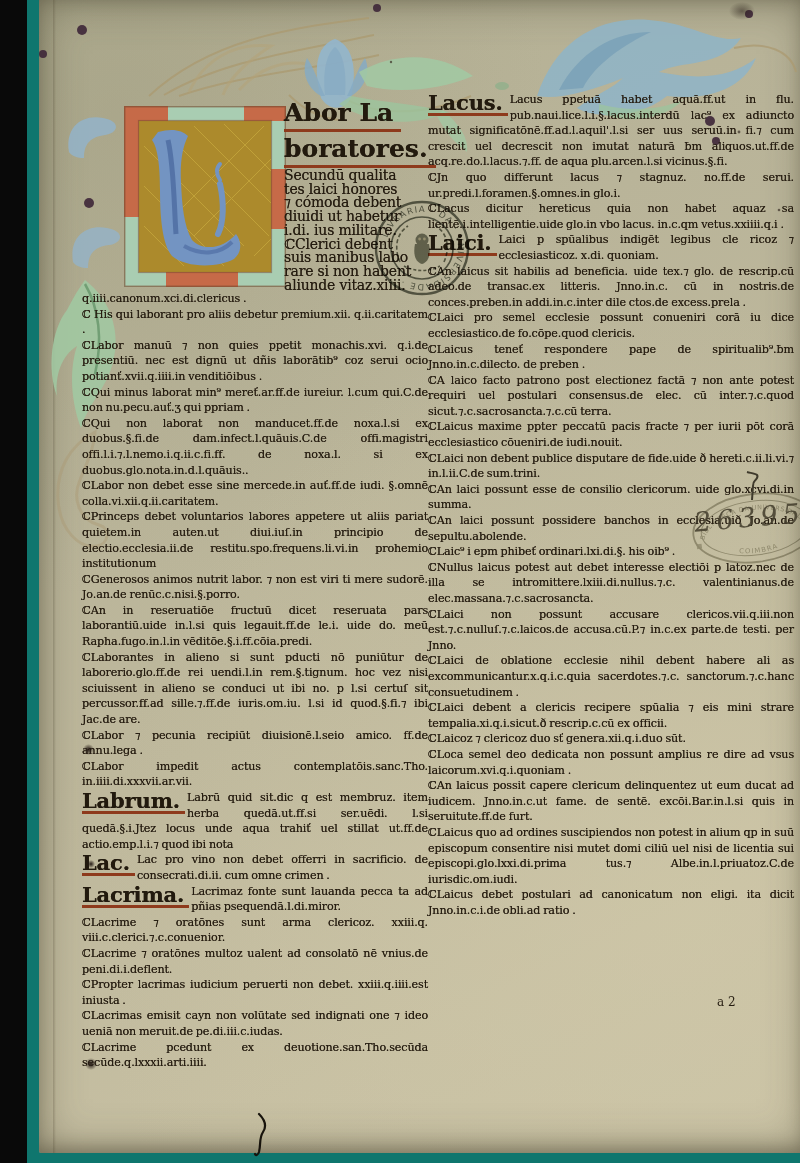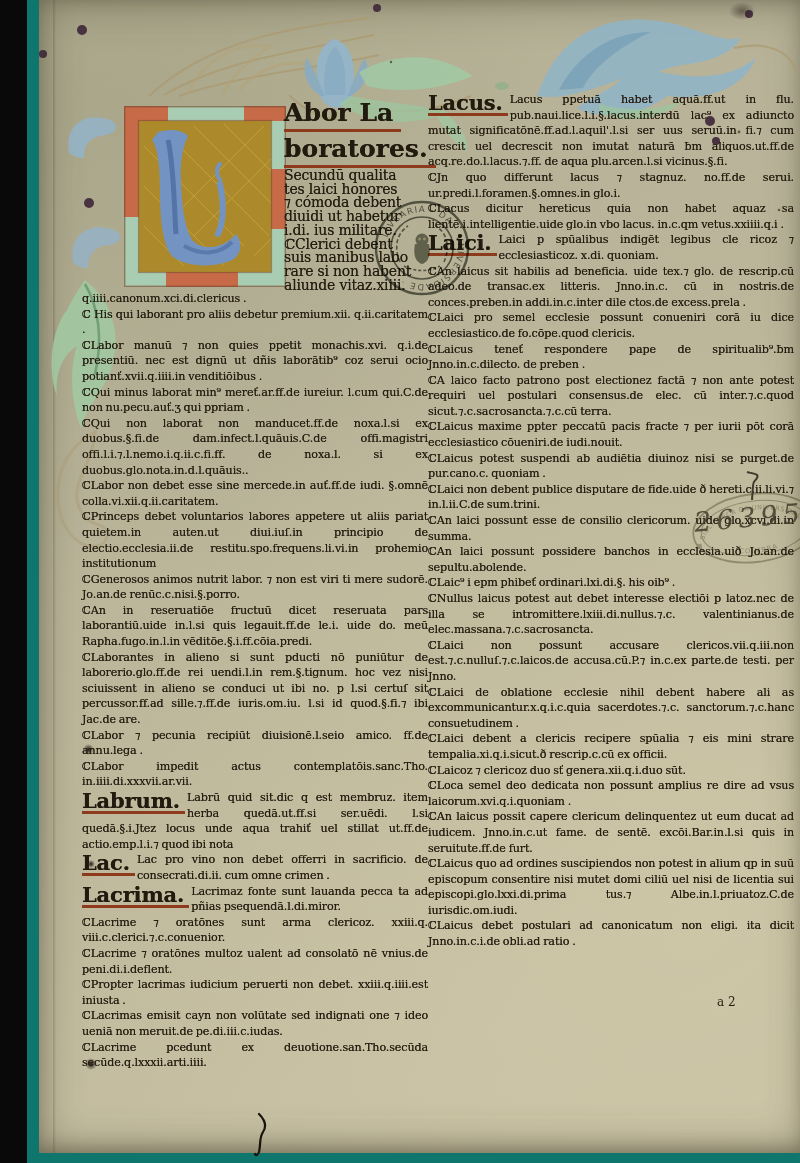--- a/index.html
+++ b/index.html
@@ -256,23 +256,20 @@
         <span class="entry-text">ℂLaici pro semel ecclesie possunt conueniri corā iu dice ecclesiastico.de fo.cōpe.quod clericis.</span>
       </div>
         <div class="entry">
         <span class="entry-text">ℂLaicus teneť respondere pape de spiritualib⁹.ƀm Jnno.in.c.dilecto. de preben .</span>
       </div>
         <div class="entry">
         <span class="entry-text">ℂA laico facto patrono post electionez factā ⁊ non ante potest requiri uel postulari consensus.de elec. cū inter.⁊.c.quod sicut.⁊.c.sacrosancta.⁊.c.cū terra.</span>
       </div>
         <div class="entry">
         <span class="entry-text">ℂLaicus maxime ppter peccatū pacis fracte ⁊ per iurii pōt corā ecclesiastico cōueniri.de iudi.nouit.</span>
-      </div>
-        <div class="entry">
-        <span class="entry-text">ℂLaicus potest suspendi ab audiētia diuinoz nisi se purget.de pur.cano.c. quoniam .</span>
       </div>
         <div class="entry">
         <span class="entry-text">ℂLaici non debent publice disputare de fide.uide ð hereti.c.ii.li.vi.⁊ in.l.ii.C.de sum.trini.</span>
       </div>
         <div class="entry">
         <span class="entry-text">ℂAn laici possunt esse de consilio clericorum. uide glo.xcvi.di.in summa.</span>
       </div>
         <div class="entry">
         <span class="entry-text">ℂAn laici possunt possidere banchos in ecclesia.uið Jo.an.de sepultu.abolende.</span>
       </div>

